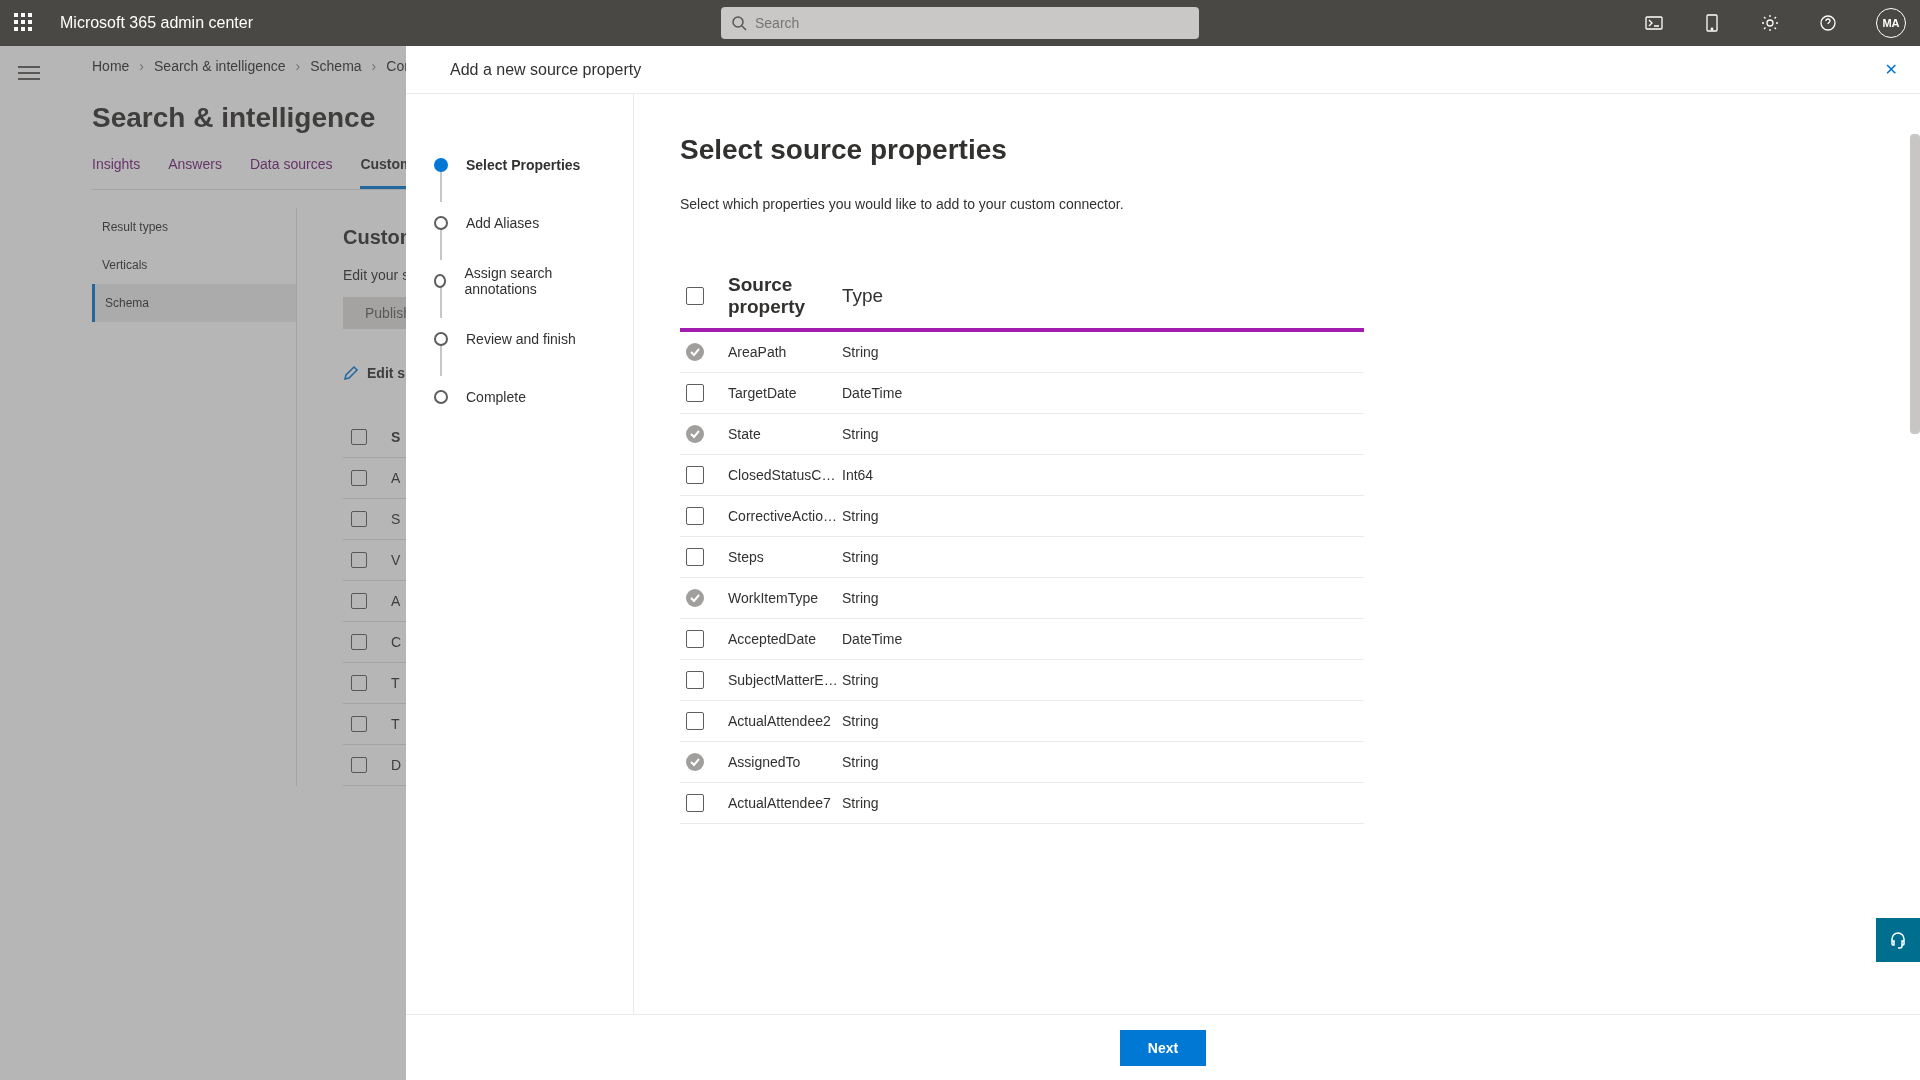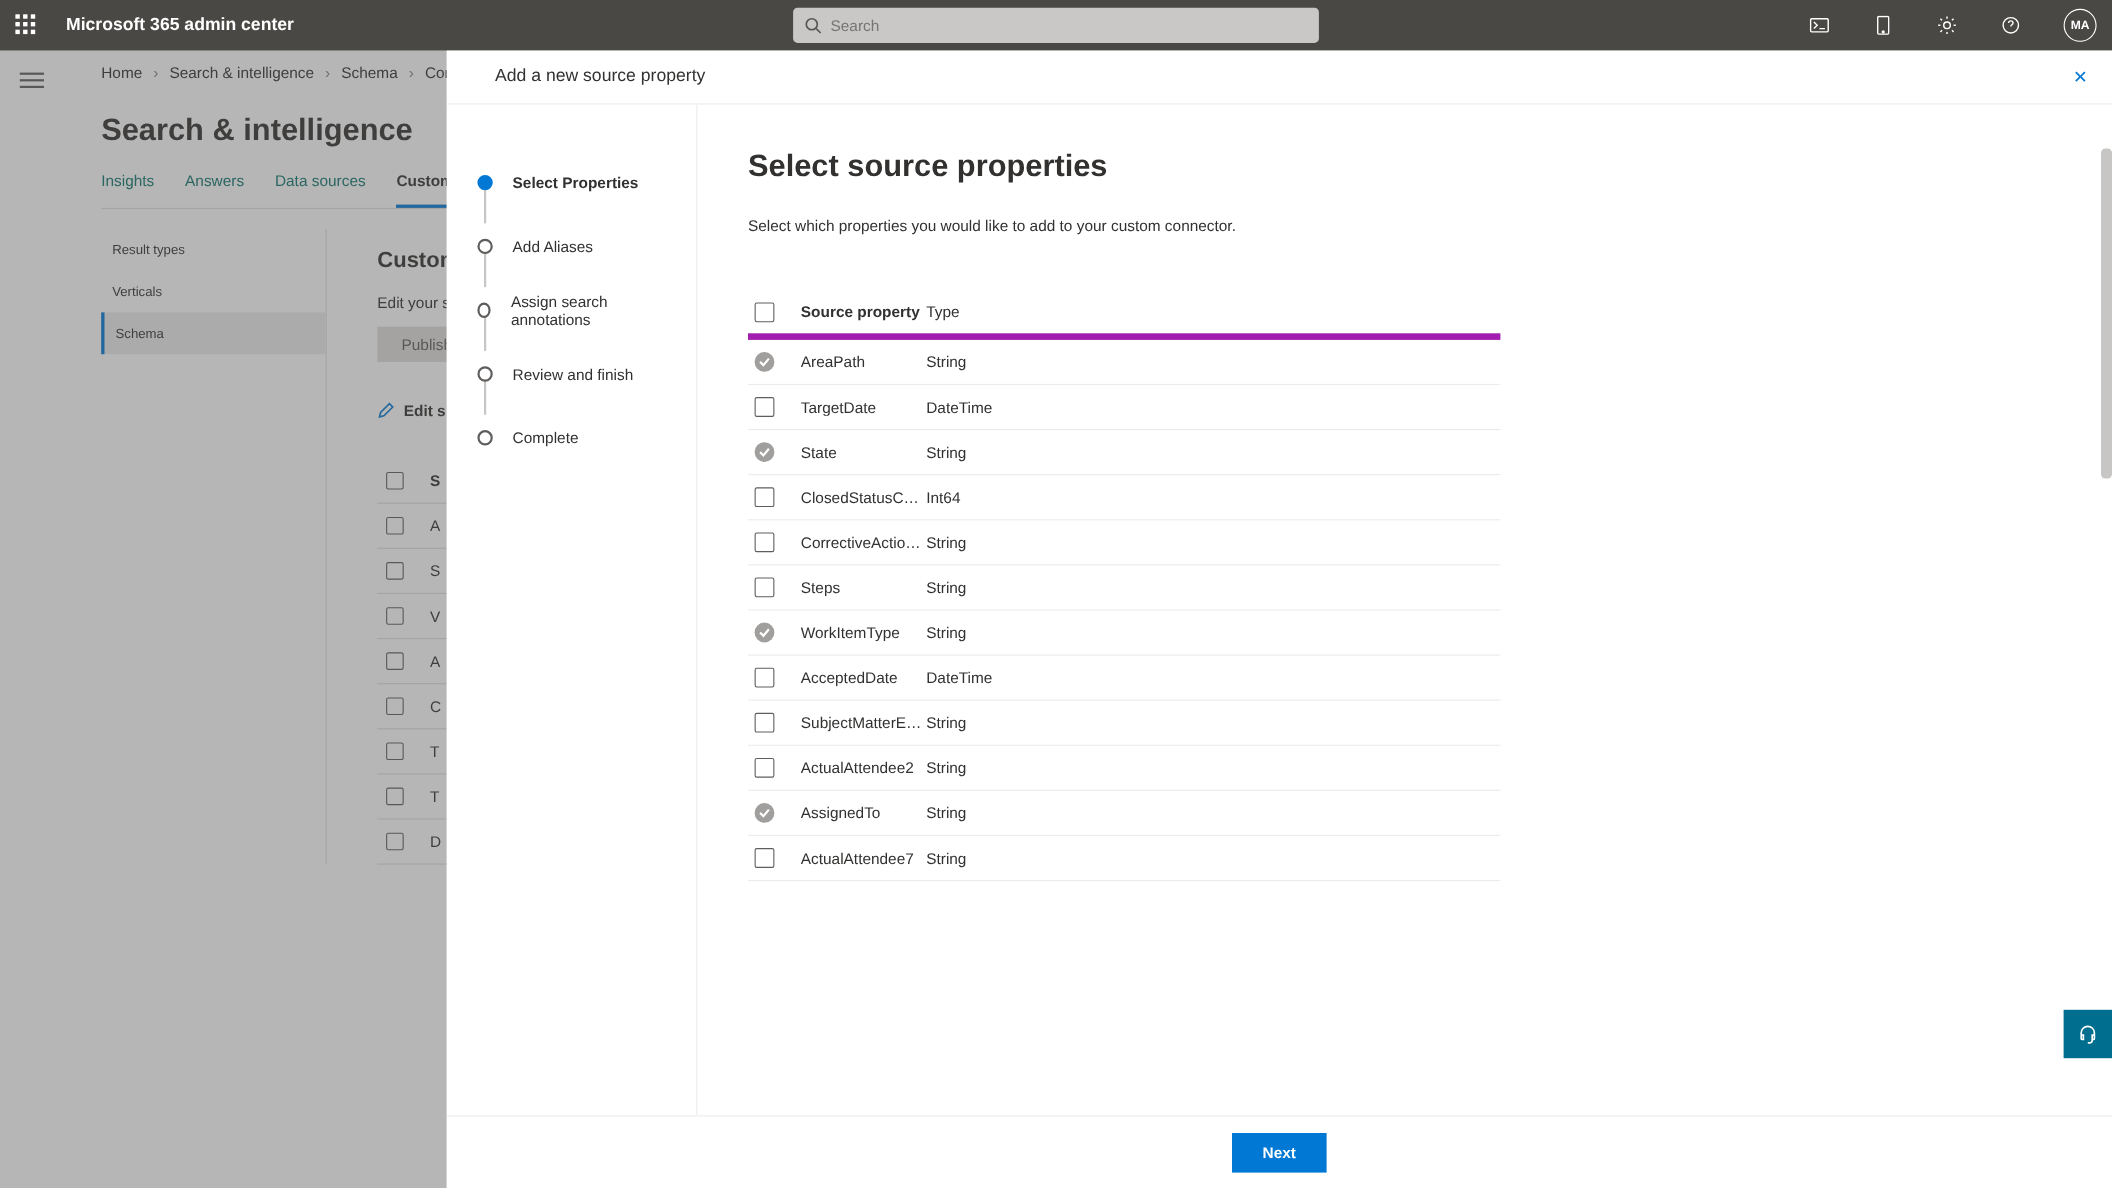--- a/index.html
+++ b/index.html
@@ -1,37 +1,37 @@
 <!DOCTYPE html>
 <html><head>
 <meta charset="utf-8">
 <style>
   *{box-sizing:border-box;margin:0;padding:0;font-family:"Segoe UI",Arial,sans-serif}
   body{width:1920px;height:1080px;overflow:hidden;background:#fff;color:#323130}
   
   .topbar{height:46px;background:#4a4845;display:flex;align-items:center;color:#fff;padding:0 14px}
   .waffle{width:20px;height:20px;margin-right:26px;display:grid;grid-template-columns:repeat(3,4px);grid-auto-rows:4px;gap:3px}
   .waffle span{background:#fff}
-  .top-title{font-size:16px;font-weight:700}
+  .top-title{font-size:16px;font-weight:400}
   .search-wrap{position:absolute;left:50%;transform:translateX(-50%);width:478px;height:32px;background:#c9c8c7;border-radius:4px;display:flex;align-items:center;padding:0 10px;color:#555}
   .search-wrap svg{margin-right:8px}
   .search-wrap input{flex:1;border:none;background:transparent;outline:none;font-size:14px;color:#333}
   .top-right{margin-left:auto;display:flex;align-items:center;gap:38px}
   .top-right .ic{width:20px;height:20px;display:flex;align-items:center;justify-content:center;color:#fff}
   .avatar{width:30px;height:30px;border:1px solid #fff;border-radius:50%;display:flex;align-items:center;justify-content:center;font-size:11px;font-weight:600}
   
   .hamburger{position:absolute;left:18px;top:62px;width:22px}
   .hamburger div{height:2px;background:#605e5c;margin:4px 0}
   
   .bg-page{position:absolute;left:0;top:46px;right:0;bottom:0;padding-left:92px;padding-top:12px}
   .breadcrumb{display:flex;align-items:center;gap:10px;font-size:14px;color:#323130}
   .breadcrumb .chev{color:#8a8886}
   .page-title{font-size:28px;font-weight:600;margin-top:28px}
   .tabs{display:flex;gap:28px;margin-top:22px;border-bottom:1px solid #e1dfdd;width:1800px}
-  .tab{padding-bottom:14px;font-size:14px;color:#0f766e}
+  .tab{padding-bottom:14px;font-size:14px;color:#701a75}
   .tab.active{font-weight:600;color:#323130;border-bottom:3px solid #0078d4}
   .content-row{display:flex;margin-top:18px}
   .sidenav{width:205px;border-right:1px solid #e1dfdd}
   .sidenav-item{padding:12px 10px;font-size:12px}
   .sidenav-item.selected{background:#ededed;border-left:3px solid #0078d4}
   .cust-area{flex:1;padding-left:46px;padding-top:18px}
   .cust-title{font-size:20px;font-weight:600}
   .cust-sub{font-size:14px;margin-top:18px}
   .pub-btn{display:inline-block;margin-top:14px;background:#e1dfdd;padding:8px 22px;font-size:14px;color:#605e5c}
   .edit-link{display:flex;align-items:center;gap:8px;margin-top:36px;color:#323130;font-size:14px;font-weight:600}
@@ -50,21 +50,21 @@
   .step{display:flex;align-items:center;gap:18px;position:relative;height:58px;font-size:14px}
   .step .dot{width:14px;height:14px;border-radius:50%;border:2px solid #605e5c;background:#fff;z-index:1}
   .step.active .dot{background:#0078d4;border-color:#0078d4}
   .step.active .lbl{font-weight:600}
   .step .line{position:absolute;left:6px;top:30px;width:2px;height:36px;background:#c8c6c4}
   .step:last-child .line{display:none}
   .panel-main{flex:1;padding:40px 46px 0 46px;overflow:auto;position:relative}
   .pm-title{font-size:28px;font-weight:600}
   .pm-sub{font-size:14px;margin-top:30px;color:#323130}
   .prop-table{margin-top:52px;width:684px}
-  .pt-head{display:flex;padding:10px 6px;border-bottom:6px solid #a21caf;font-size:14px}
+  .pt-head{display:flex;align-items:center;padding:10px 6px;border-bottom:4px solid #a21caf;font-size:19px}
   .pt-head .col1{font-weight:600}
   .pt-row{display:flex;align-items:center;padding:11px 6px;border-bottom:1px solid #edebe9;font-size:14px}
   .pt-cb{width:18px;height:18px;border:1px solid #605e5c;border-radius:2px;margin-right:24px;flex-shrink:0}
   .pt-cb.locked{border:none;background:#a19f9d;border-radius:50%;display:flex;align-items:center;justify-content:center}
   .pt-cb.locked svg{width:12px;height:12px;color:#fff}
   .col1{width:114px}
   .col2{width:112px}
   .scroll-ind{position:absolute;right:0;top:40px;width:10px;height:300px;background:#c8c6c4;border-radius:4px}
   .panel-foot{border-top:1px solid #edebe9;height:66px;display:flex;align-items:center;justify-content:center}
   .next-btn{background:#0078d4;color:#fff;border:none;padding:10px 28px;font-size:14px;font-weight:600;cursor:pointer}

